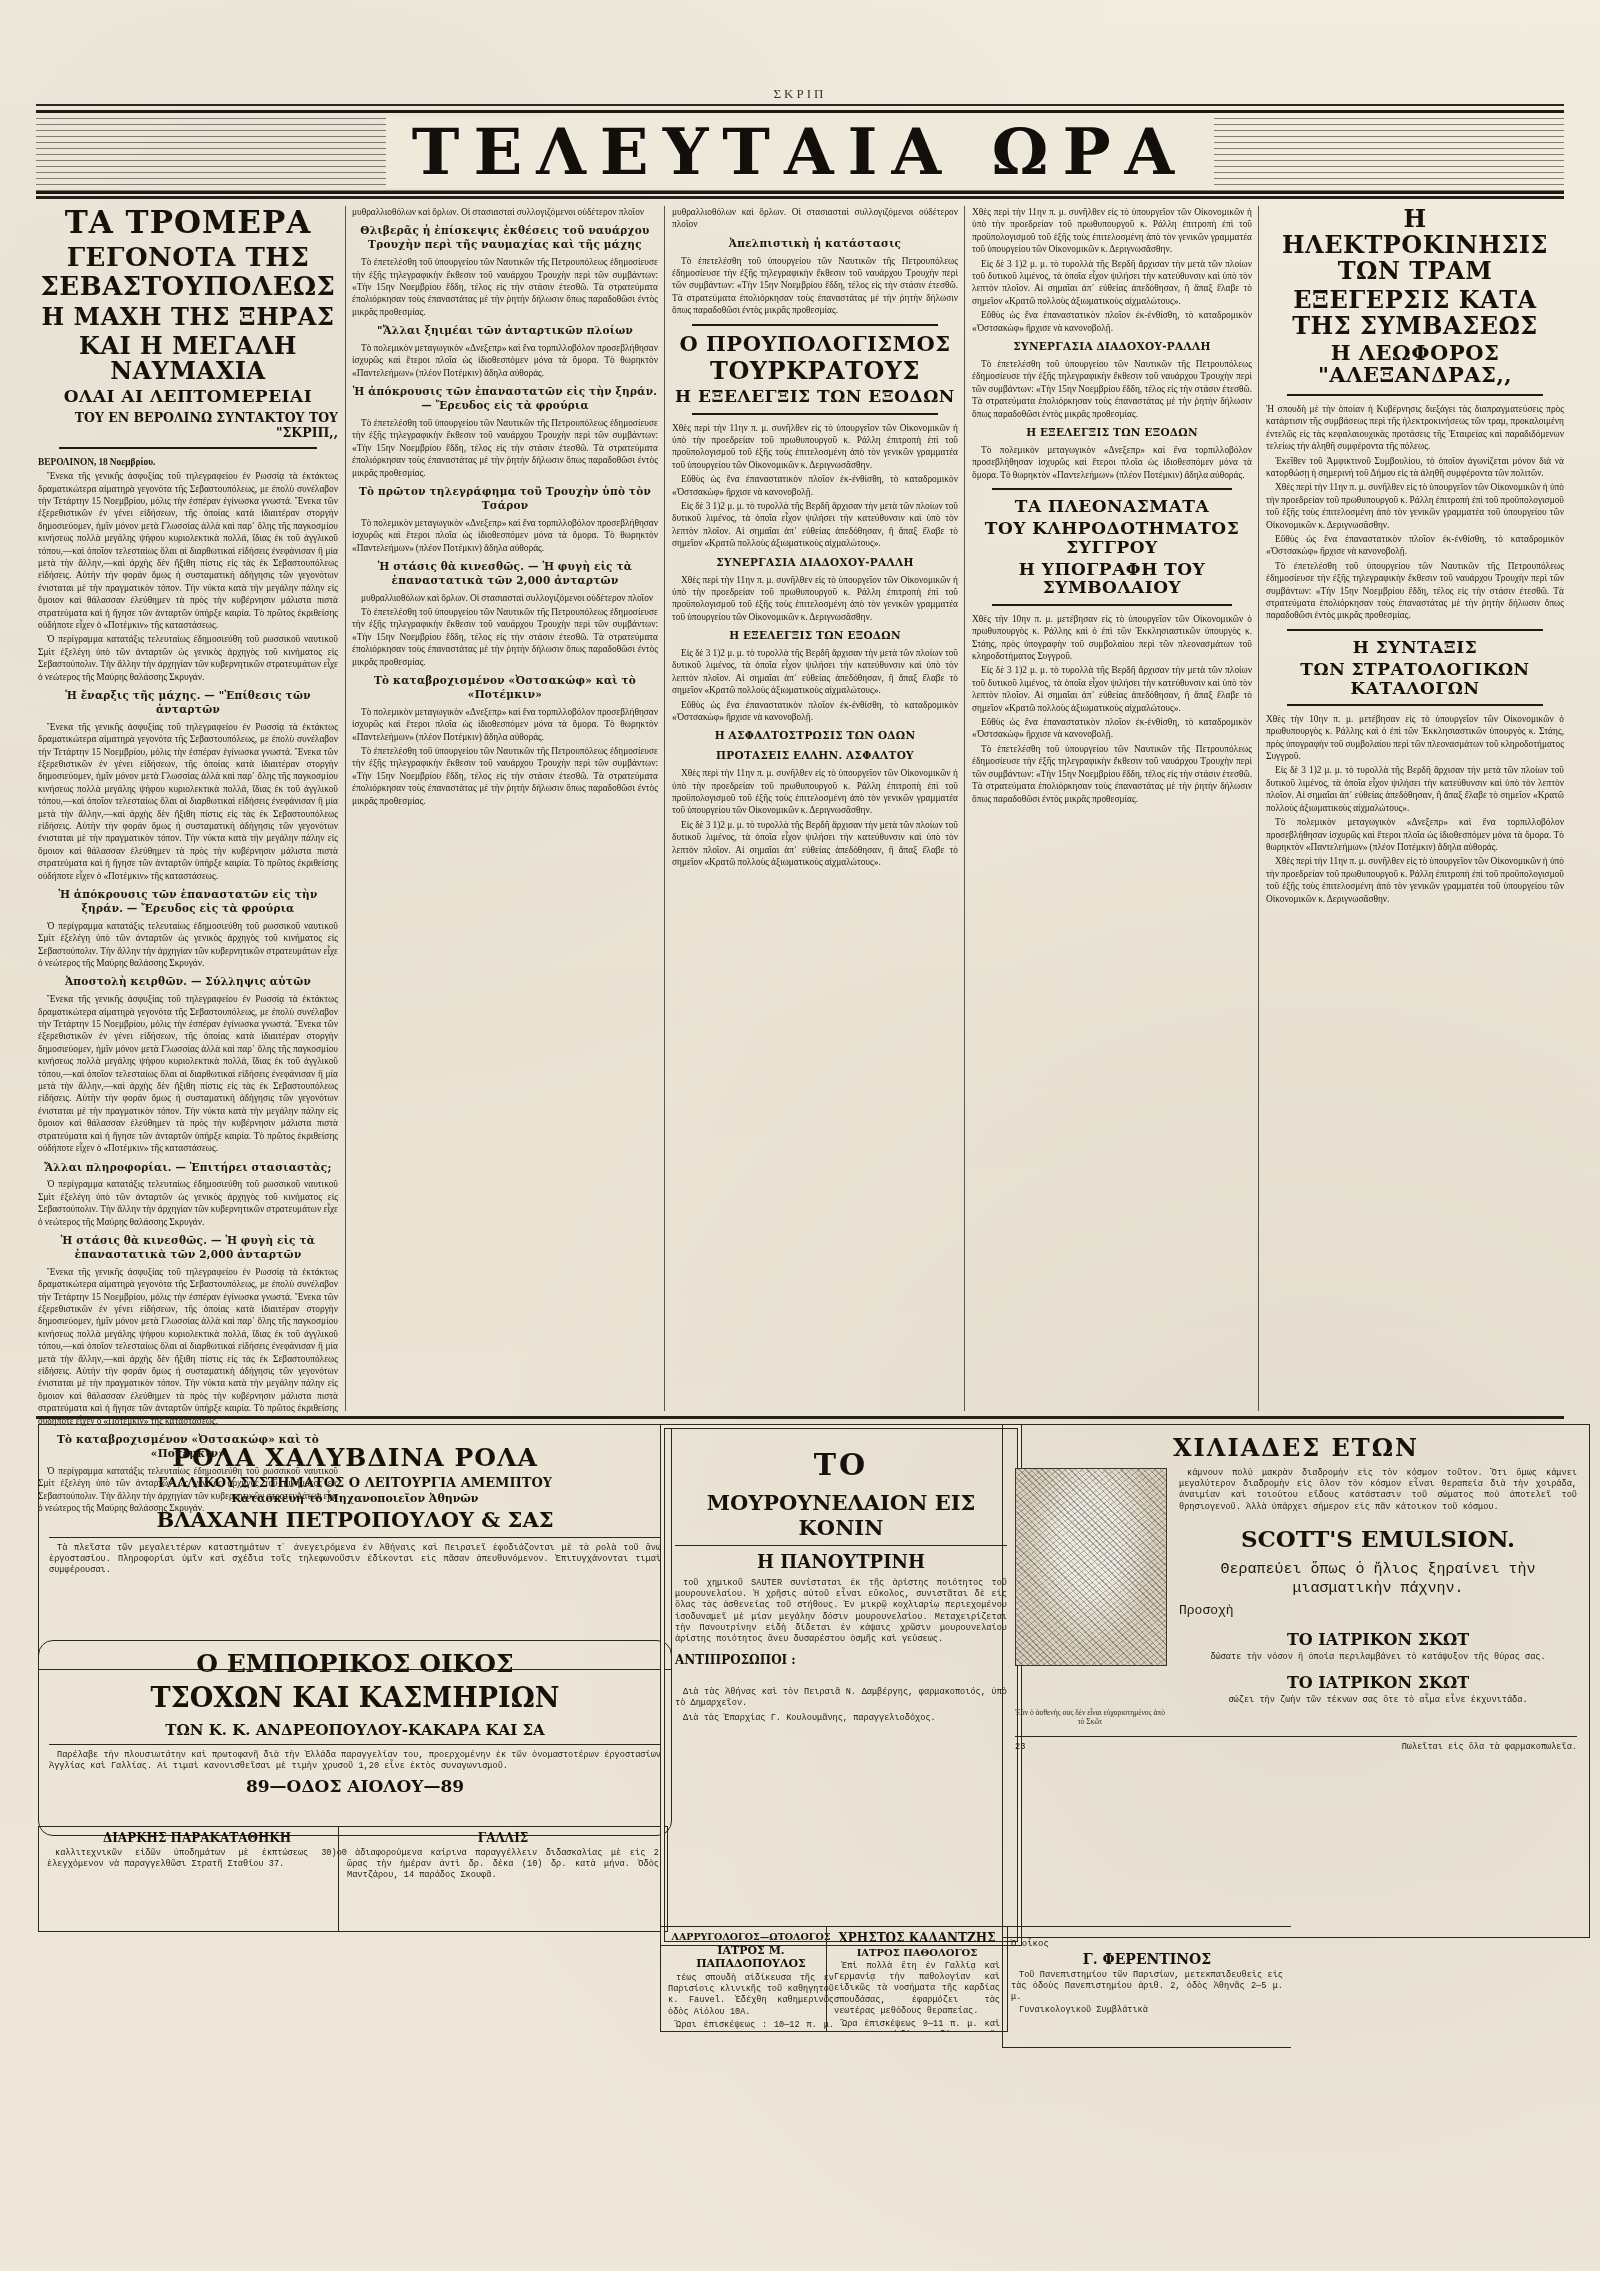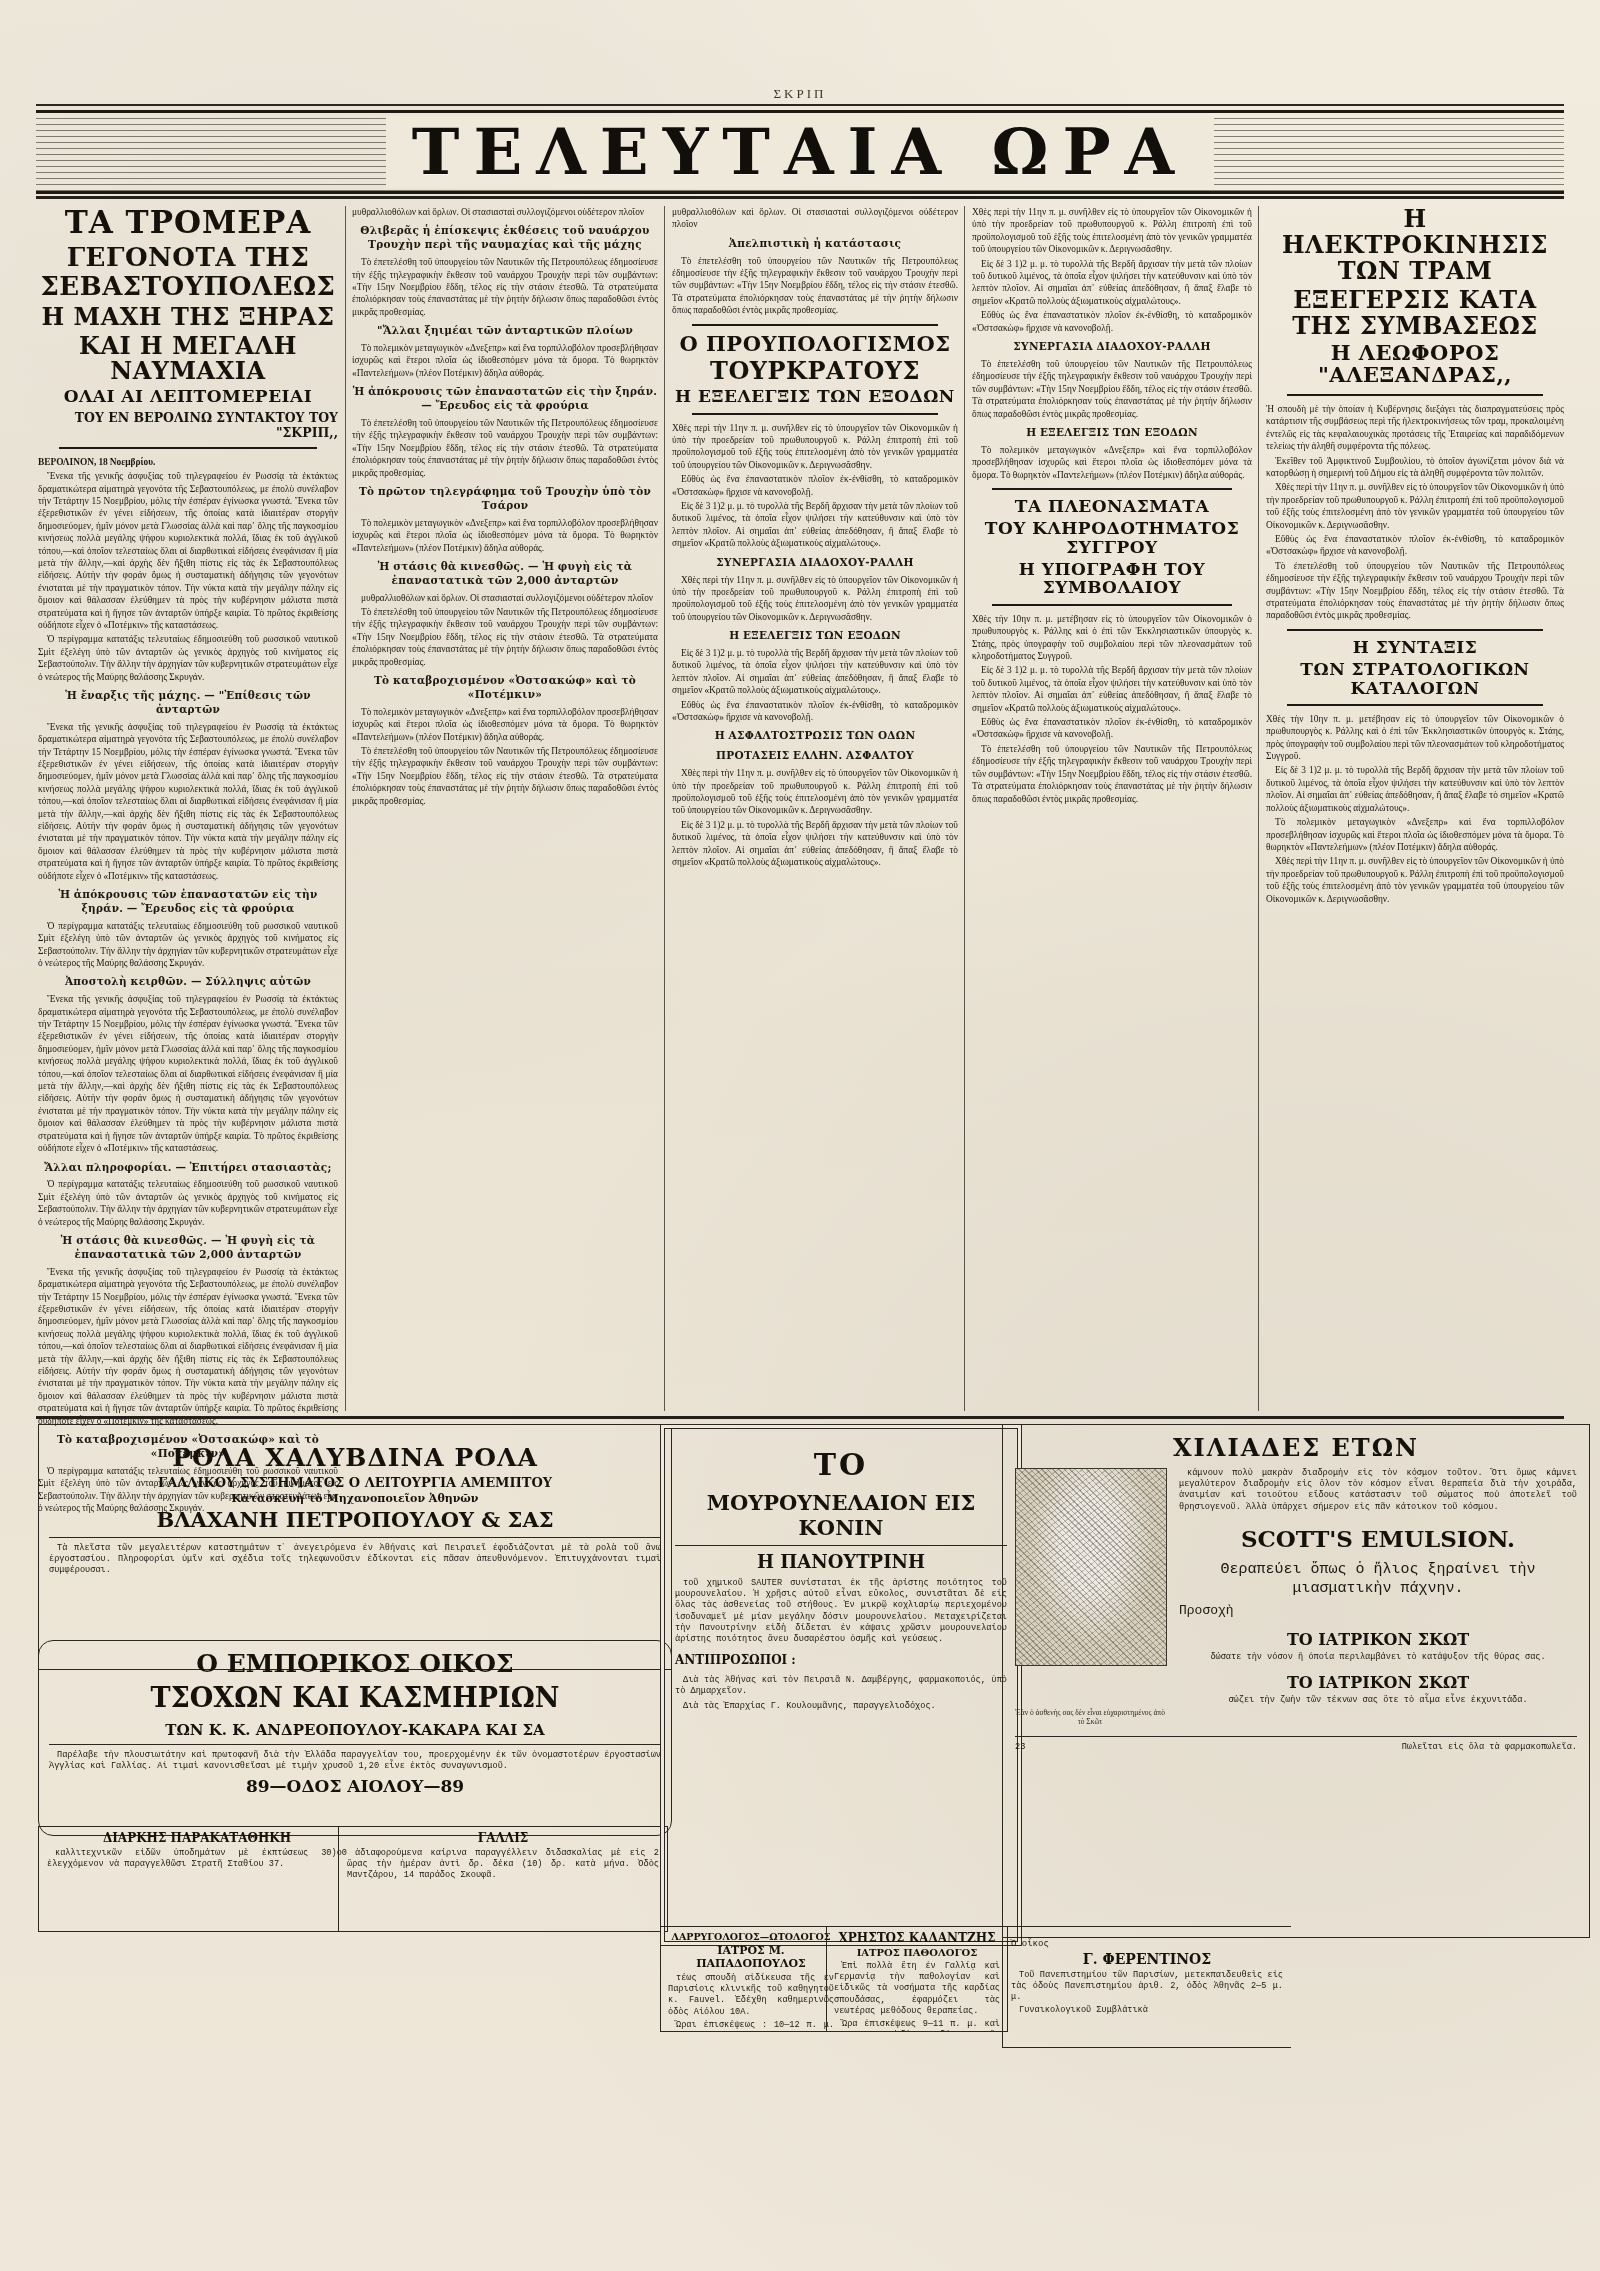--- a/index.html
+++ b/index.html
@@ -282,21 +282,21 @@
 
   <div class="adbox dblborder" style="left:660px;top:1424px;width:332px;height:496px;padding:12px 14px;">
     <div class="ad-title ctr" style="font-size:30px;letter-spacing:3px;margin-top:10px;">ΤΟ</div>
     <div class="ad-title ctr" style="font-size:21px;margin-top:8px;">ΜΟΥΡΟΥΝΕΛΑΙΟΝ ΕΙΣ ΚΟΝΙΝ</div>
     <div class="rowline"></div>
     <div class="ad-title ctr" style="font-size:18px;">Η ΠΑΝΟΥΤΡΙΝΗ</div>
     <div class="ad-txt" style="margin-top:6px;">
       <p>τοῦ χημικοῦ SAUTER συνίσταται ἐκ τῆς ἀρίστης ποιότητος τοῦ μουρουνελαίου. Ἡ χρῆσις αὐτοῦ εἶναι εὔκολος, συνιστᾶται δὲ εἰς ὅλας τὰς ἀσθενείας τοῦ στήθους. Ἐν μικρῷ κοχλιαρίῳ περιεχομένου ἰσοδυναμεῖ μὲ μίαν μεγάλην δόσιν μουρουνελαίου. Μεταχειρίζεται τὴν Πανουτρίνην εἰδὴ δίδεται ἐν κάψαις χρῶσιν μουρουνελαίου ἀρίστης ποιότητος ἄνευ δυσαρέστου ὀσμῆς καὶ γεύσεως.</p>
     </div>
     <div class="ad-title" style="font-size:12px;margin-top:8px;text-align:left;">ΑΝΤΙΠΡΟΣΩΠΟΙ :</div>
-    <div class="ad-txt" style="margin-top:8px;">
+    <div class="ad-txt" style="margin-top:20px;">
       <p>Διὰ τὰς Ἀθήνας καὶ τὸν Πειραιᾶ Ν. Δαμβέργης, φαρμακοποιός, ὑπὸ τὸ Δημαρχεῖον.</p>
     </div>
     <div class="ad-txt" style="margin-top:4px;">
       <p>Διὰ τὰς Ἐπαρχίας Γ. Κουλουμᾶνης, παραγγελιοδόχος.</p>
     </div>
   </div>
 
   <div class="adbox" style="left:660px;top:1926px;width:166px;height:96px;padding:4px 7px;border-right:none;">
     <div class="ad-title ctr" style="font-size:9.5px;">ΛΑΡΡΥΓΟΛΟΓΟΣ—ΩΤΟΛΟΓΟΣ</div>
     <div class="ad-title ctr" style="font-size:11px;margin-top:2px;">ΙΑΤΡΟΣ Μ. ΠΑΠΑΔΟΠΟΥΛΟΣ</div>

